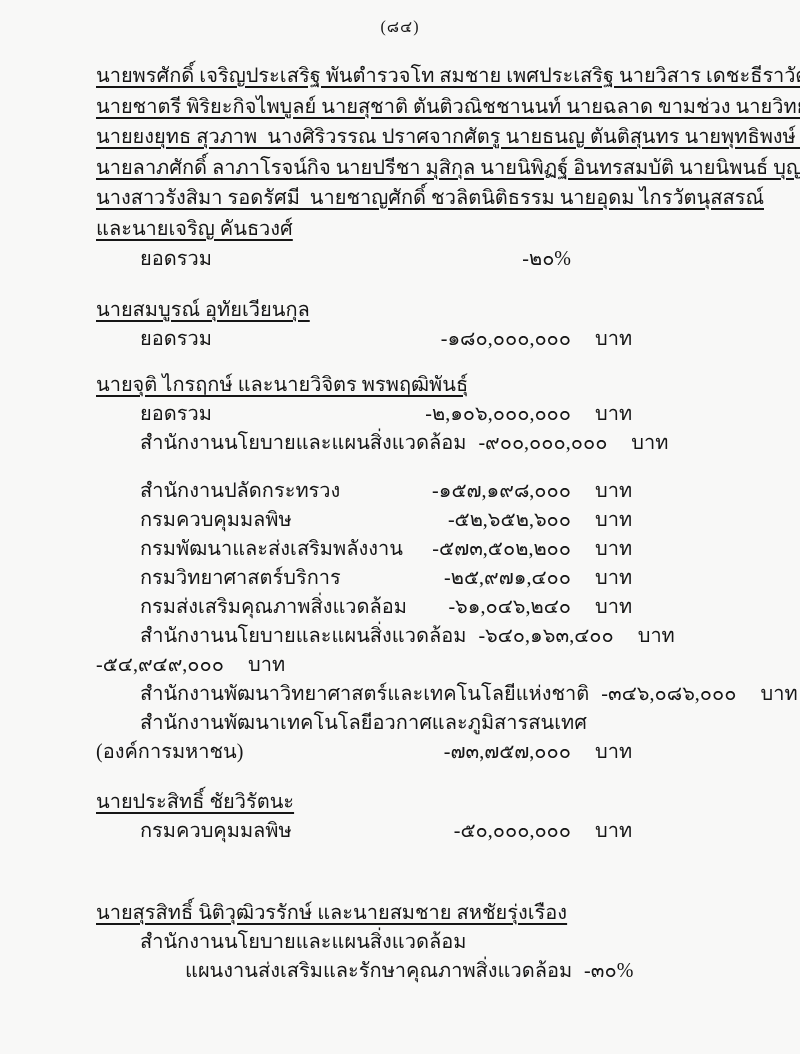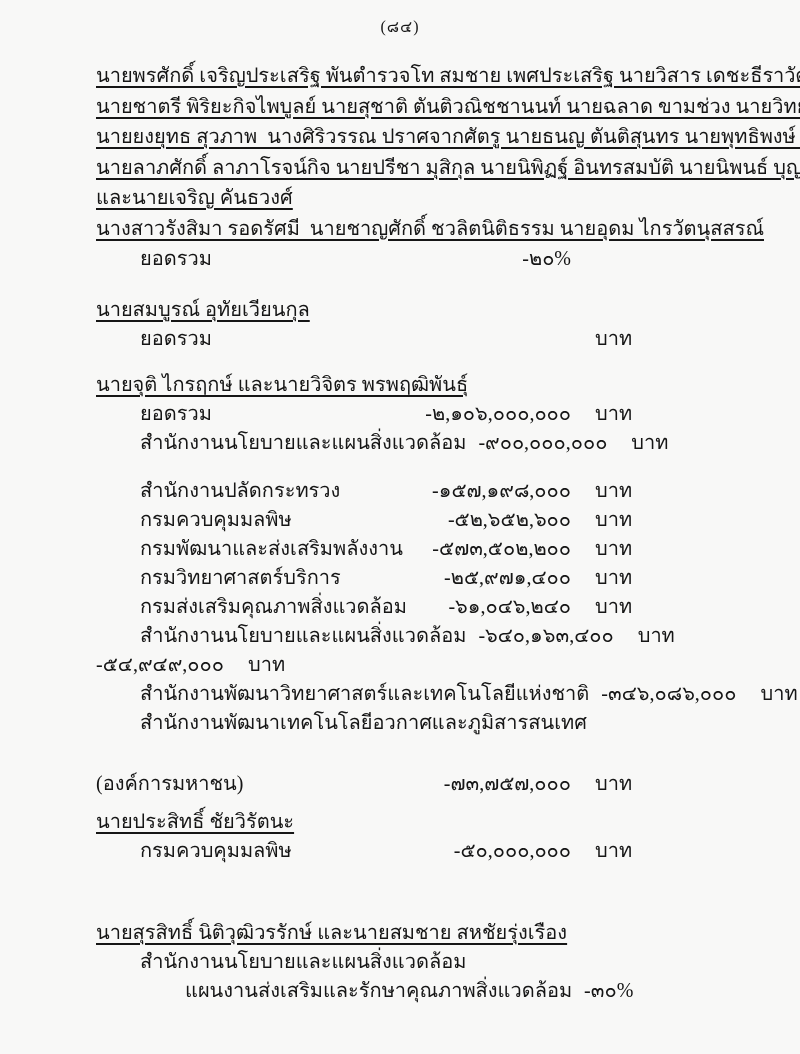--- a/index.html
+++ b/index.html
@@ -38,70 +38,71 @@
     width:545px;
     line-height:29px;
     align-items:baseline;
     gap:12px;
   }
   .row-label{
     flex:1 1 auto;
     padding-left:44px;
     white-space:pre;
   }
-  .row.outdent .row-label{padding-left:0;margin-top:32px;}
+  .row.outdent .row-label{padding-left:0;}
   .row.indent2 .row-label{padding-left:89px;}
   .row-amount{
     flex:0 0 auto;
     white-space:nowrap;
     text-align:right;
   }
   .row-unit{
     flex:0 0 46px;
     padding-left:12px;
     white-space:nowrap;
   }
   .intro-row{margin-top:1px;}
   .section{margin-top:21px;}
   .section-heading{
     line-height:30px;
     white-space:pre;
   }
   .sec-c{margin-top:16px;}
   .sec-d{margin-top:19px;}
-  .sec-e{margin-top:8px;}
+  .sec-e{margin-top:20px;}
   .sec-f{margin-top:52px;}
 </style>
 </head>
 <body>
 
 <div class="sheet">
 
   <div class="pagenum">(๘๔)</div>
 
   <div class="content">
 
     <div class="para">
       <div class="para-line"><span class="u">นายพรศักดิ์ เจริญประเสริฐ พันตำรวจโท สมชาย เพศประเสริฐ นายวิสาร เดชะธีราวัฒน์</span></div>
       <div class="para-line"><span class="u">นายชาตรี พิริยะกิจไพบูลย์ นายสุชาติ ตันติวณิชชานนท์ นายฉลาด ขามช่วง นายวิทยา ภูมิเหล่าแจ้ง</span></div>
       <div class="para-line"><span class="u">นายยงยุทธ สุวภาพ  นางศิริวรรณ ปราศจากศัตรู นายธนญ ตันติสุนทร นายพุทธิพงษ์ ปุณณกันต์</span></div>
       <div class="para-line"><span class="u">นายลาภศักดิ์ ลาภาโรจน์กิจ นายปรีชา มุสิกุล นายนิพิฏฐ์ อินทรสมบัติ นายนิพนธ์ บุญญามณี</span></div>
+      <div class="para-line"><span class="u">นางสาวรังสิมา รอดรัศมี  นายชาญศักดิ์ ชวลิตนิติธรรม นายอุดม ไกรวัตนุสสรณ์</span></div>
       <div class="para-line"><span class="u">และนายเจริญ คันธวงศ์</span></div>
-      <div class="para-line"><span class="u">นางสาวรังสิมา รอดรัศมี  นายชาญศักดิ์ ชวลิตนิติธรรม นายอุดม ไกรวัตนุสสรณ์</span></div>
     </div>
     <div class="row intro-row">
       <span class="row-label">ยอดรวม</span>
       <span class="row-amount">-๒๐%</span>
       <span class="row-unit"></span>
     </div>
 
     <div class="section">
       <div class="section-heading"><span class="u">นายสมบูรณ์ อุทัยเวียนกุล</span></div>
       <div class="row">
         <span class="row-label">ยอดรวม</span>
+        <span class="row-amount">-๑๘๐,๐๐๐,๐๐๐</span>
         <span class="row-unit">บาท</span>
       </div>
     </div>
 
     <div class="section sec-c">
       <div class="section-heading"><span class="u">นายจุติ ไกรฤกษ์ และนายวิจิตร พรพฤฒิพันธุ์</span></div>
       <div class="row">
         <span class="row-label">ยอดรวม</span>
         <span class="row-amount">-๒,๑๐๖,๐๐๐,๐๐๐</span>
         <span class="row-unit">บาท</span>

